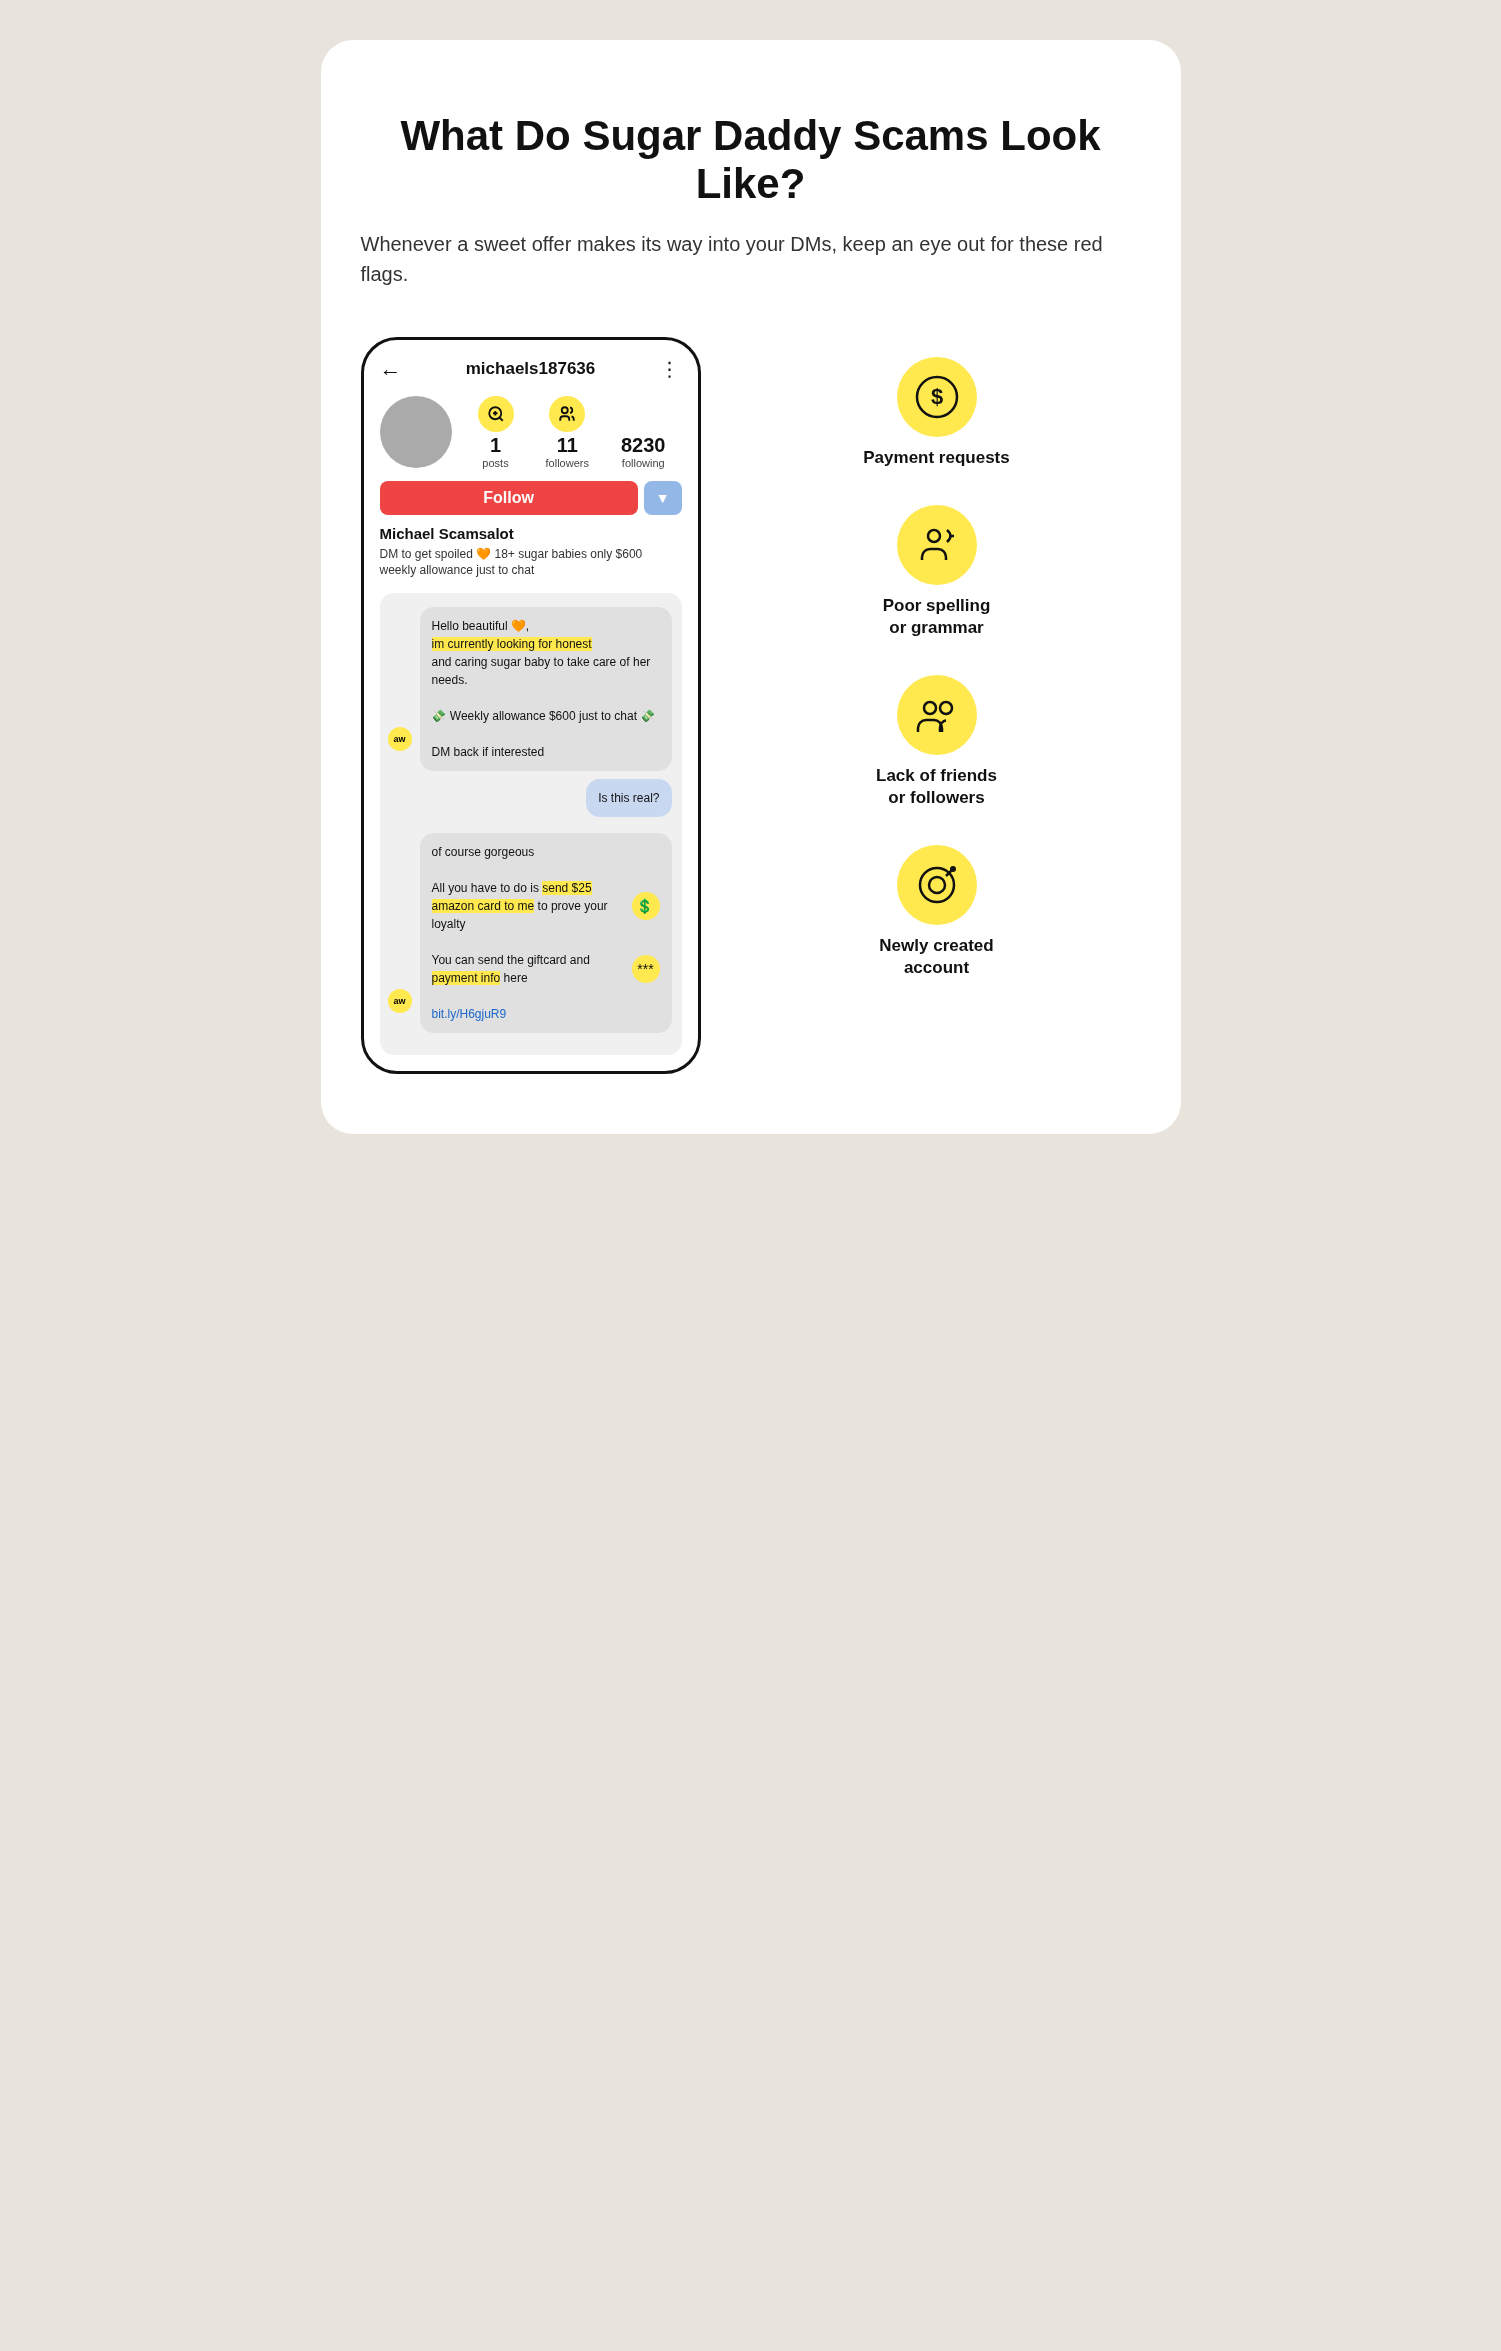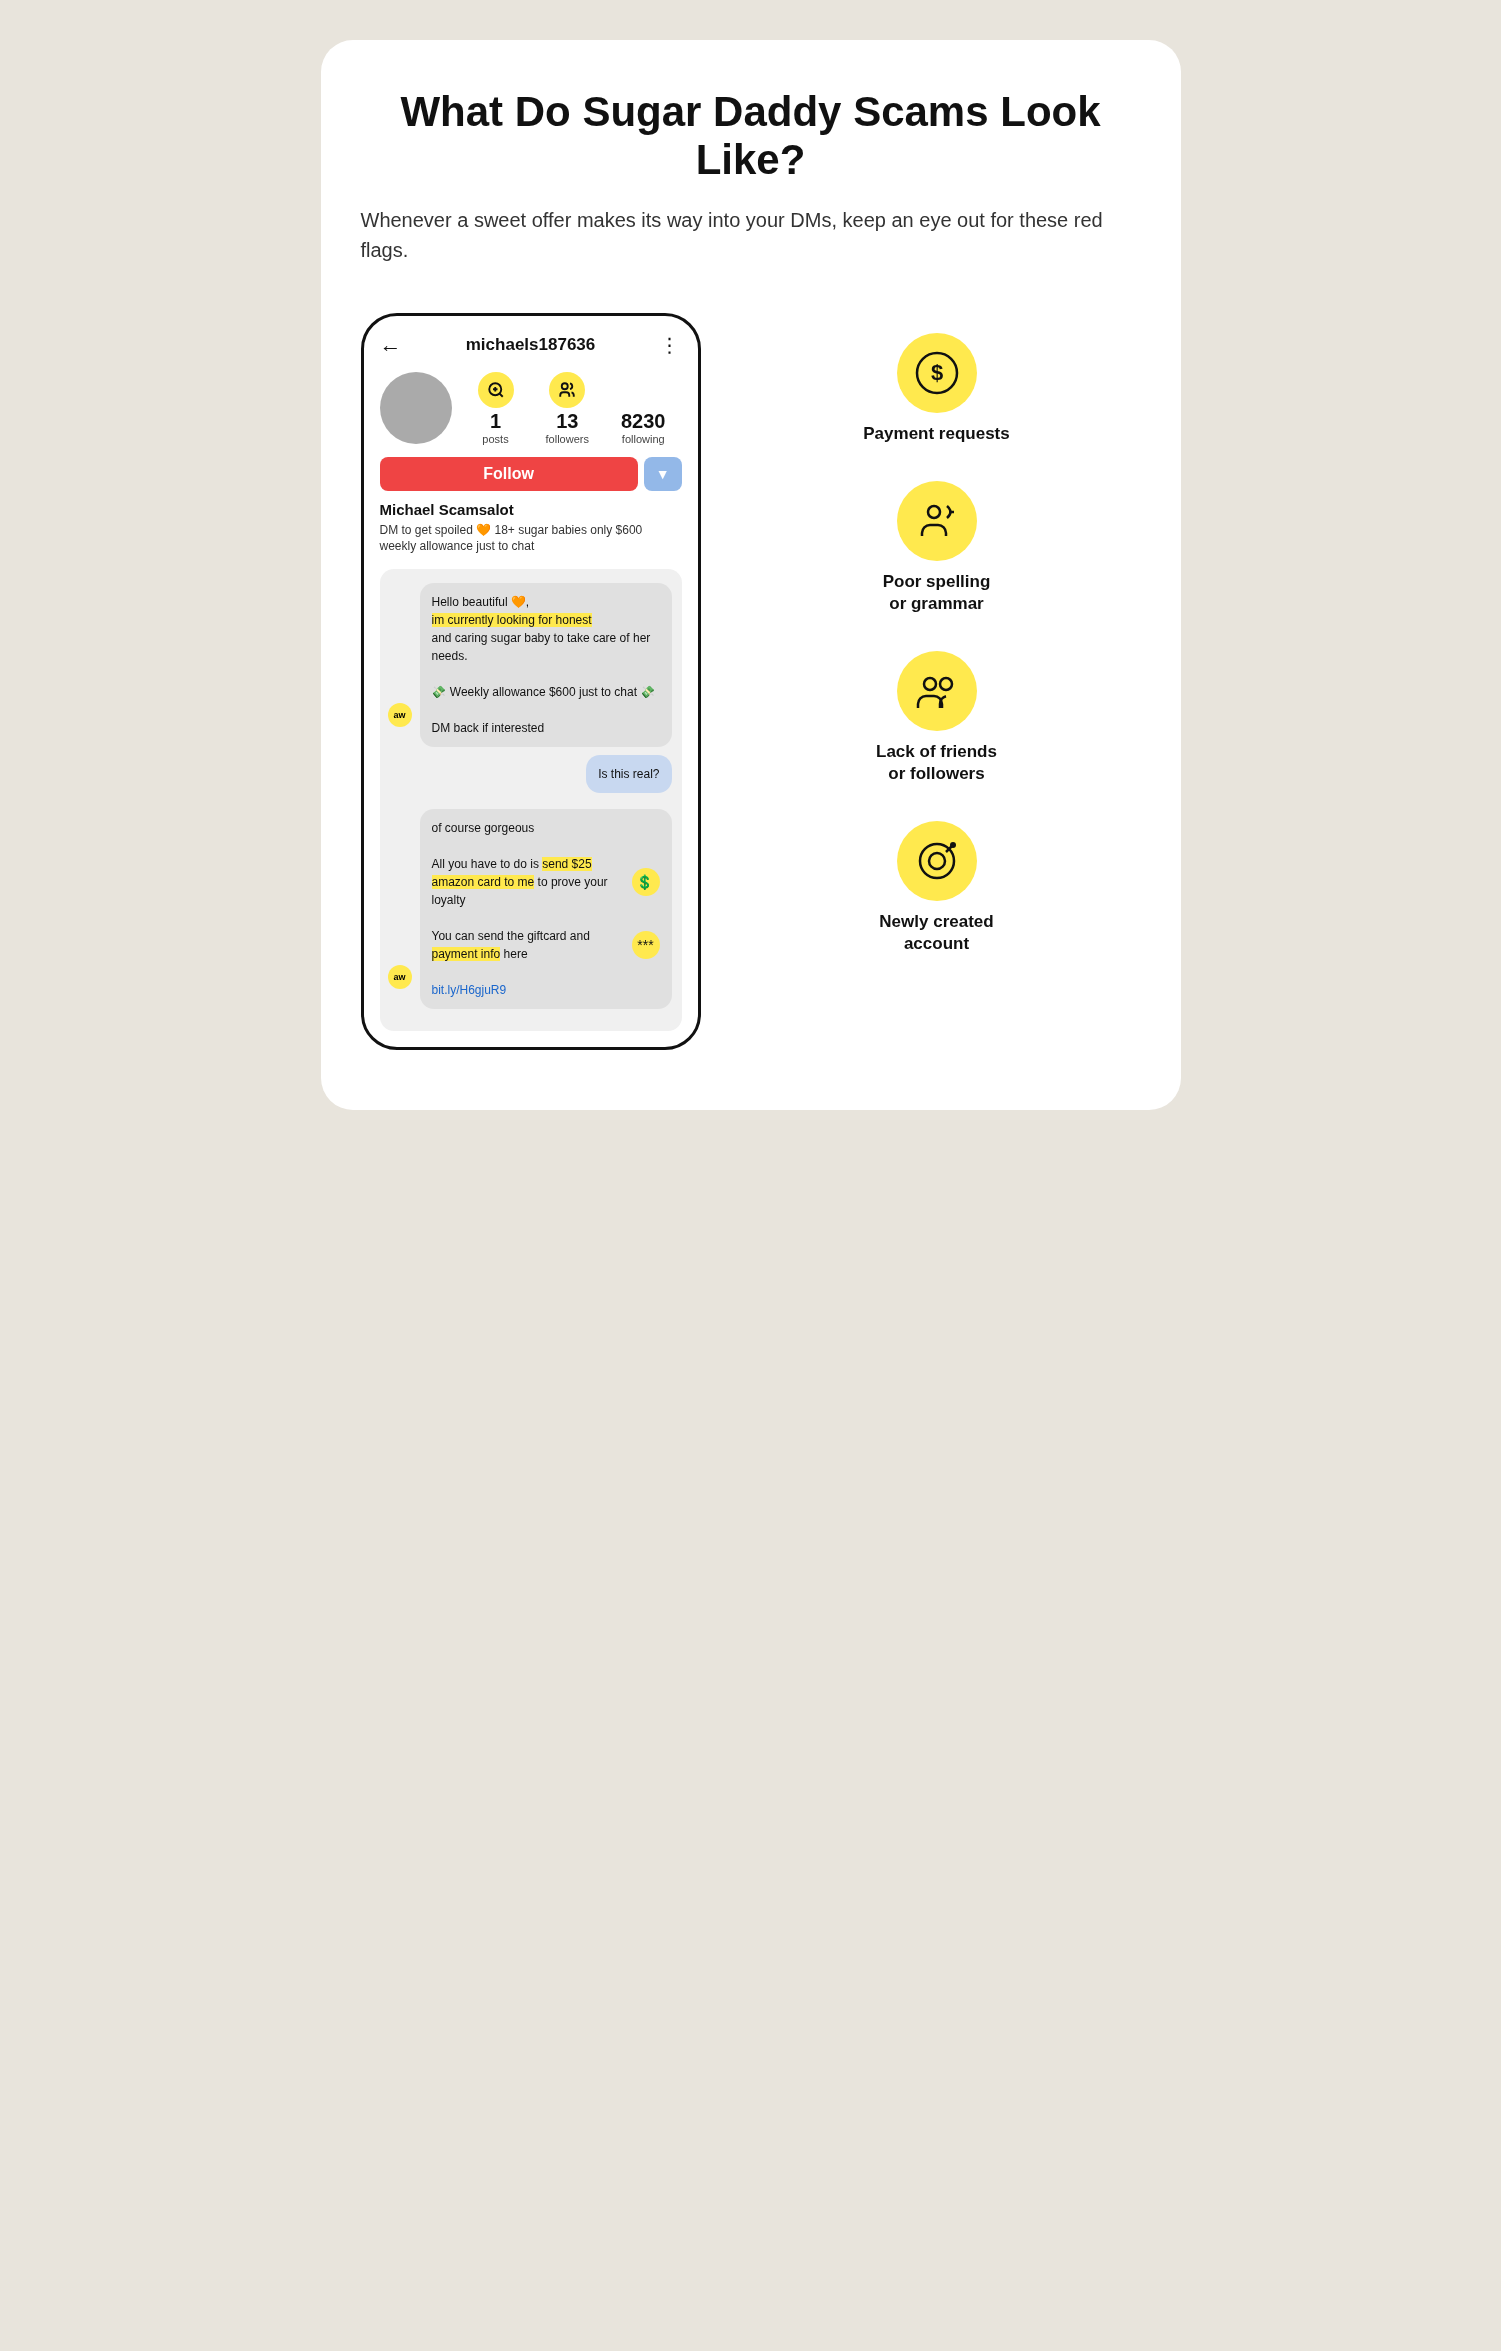--- a/index.html
+++ b/index.html
@@ -10,21 +10,21 @@
       display: flex;
       justify-content: center;
       align-items: flex-start;
       padding: 40px 20px;
     }
     .card {
       background: #fff;
       border-radius: 32px;
       max-width: 860px;
       width: 100%;
-      padding: 48px 40px 60px;
+      padding: 72px 40px 60px;
     }
     .title {
       text-align: center;
       font-size: 42px;
       font-weight: 900;
       line-height: 1.15;
       margin-bottom: 20px;
       color: #111;
     }
     .subtitle {
@@ -287,21 +287,21 @@
           </div>
           <div class="stat-item">
             <div class="yellow-icon-circle">
               <svg width="18" height="18" viewBox="0 0 24 24" fill="none" stroke="#111" stroke-width="2.5">
                 <circle cx="9" cy="7" r="4"></circle>
                 <path d="M3 21v-2a4 4 0 0 1 4-4h4a4 4 0 0 1 4 4v2"></path>
                 <path d="M16 3.13a4 4 0 0 1 0 7.75"></path>
                 <path d="M21 21v-2a4 4 0 0 0-3-3.85"></path>
               </svg>
             </div>
-            <span class="stat-number">13</span>
+            <span class="stat-number">11</span>
             <span class="stat-label">followers</span>
           </div>
           <div class="stat-item">
             <span class="stat-number">8230</span>
             <span class="stat-label">following</span>
           </div>
         </div>
       </div>
 
       <div class="follow-row">

